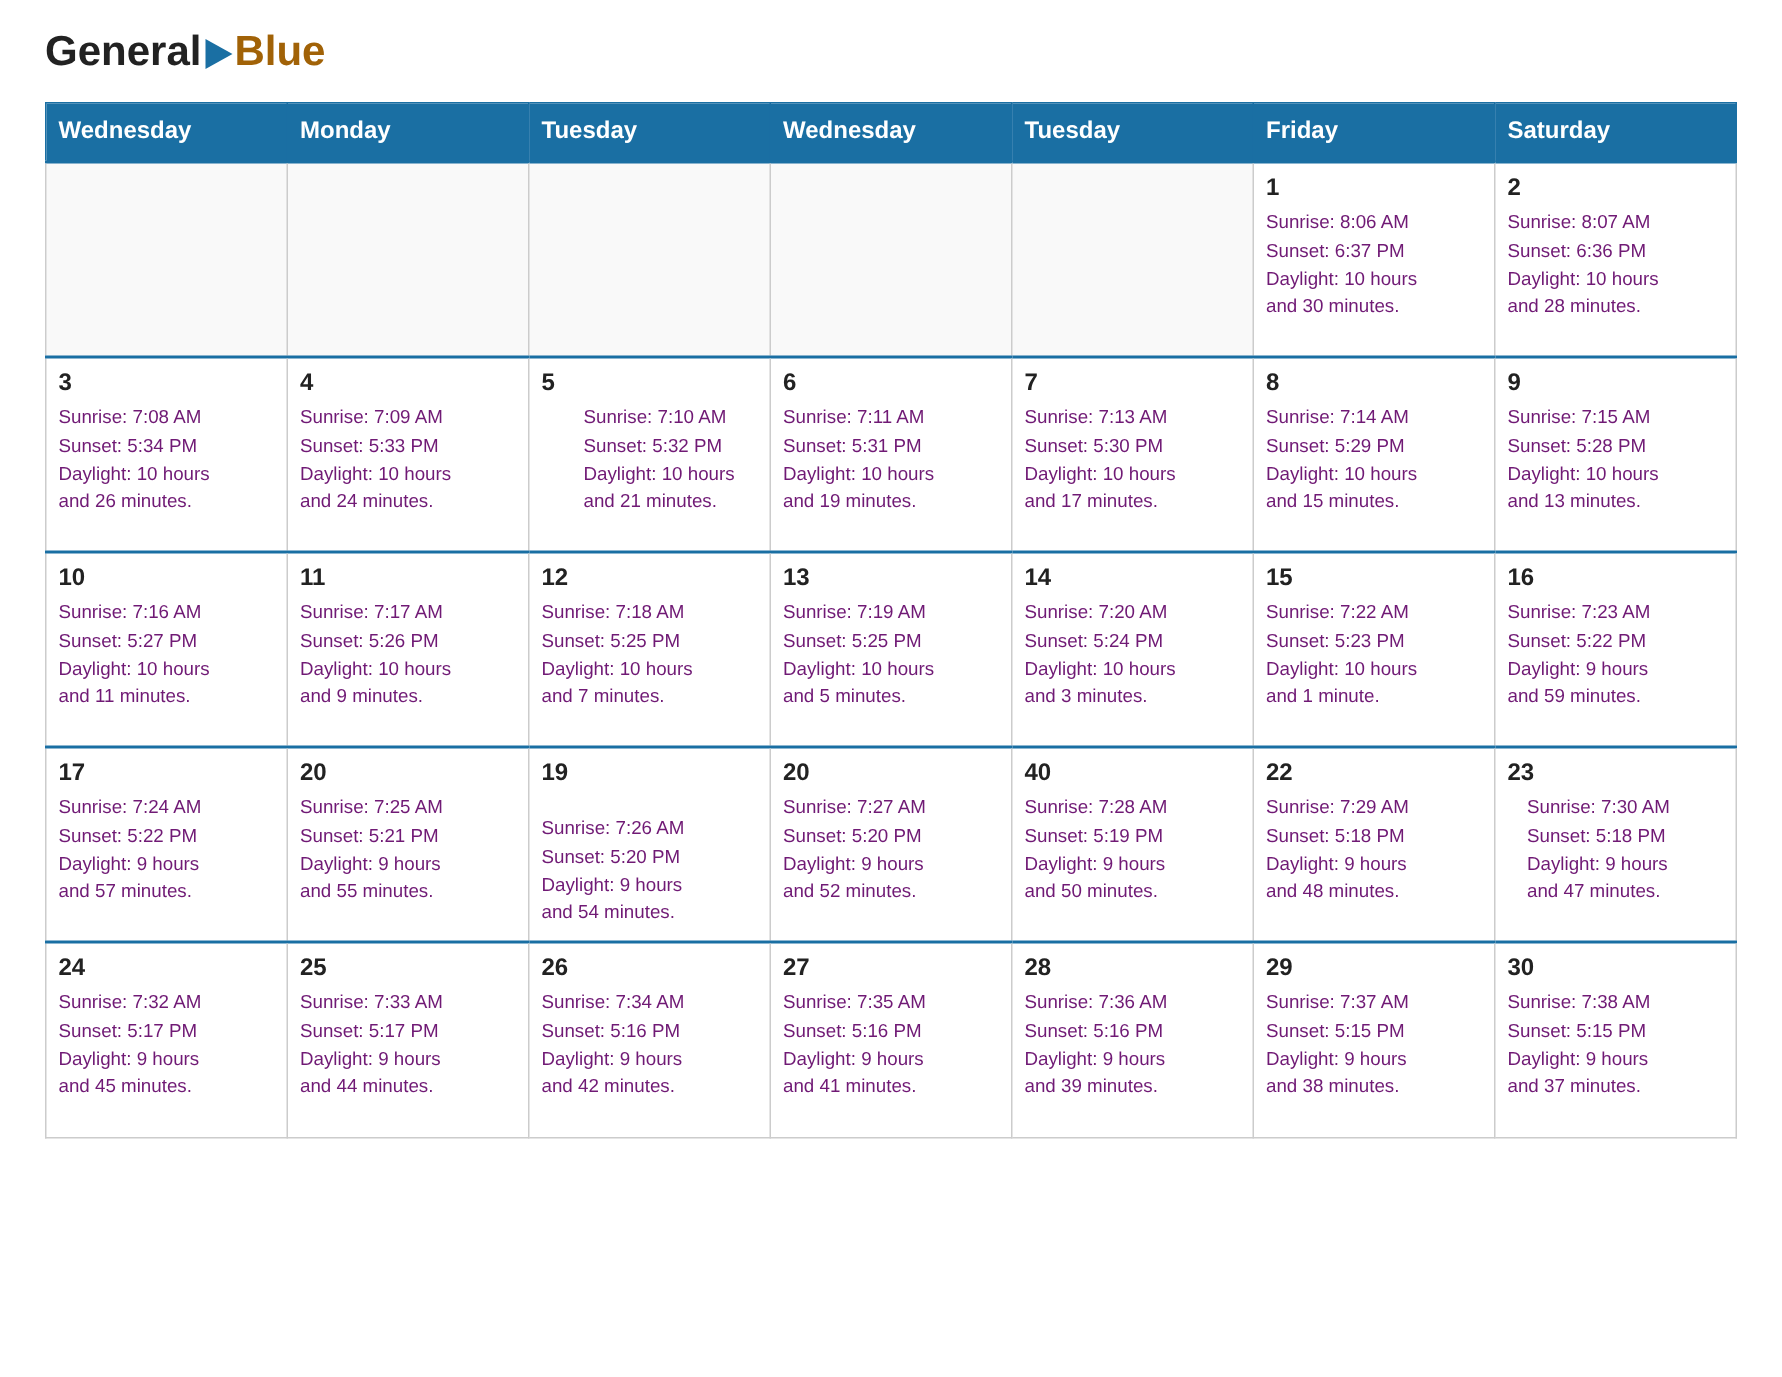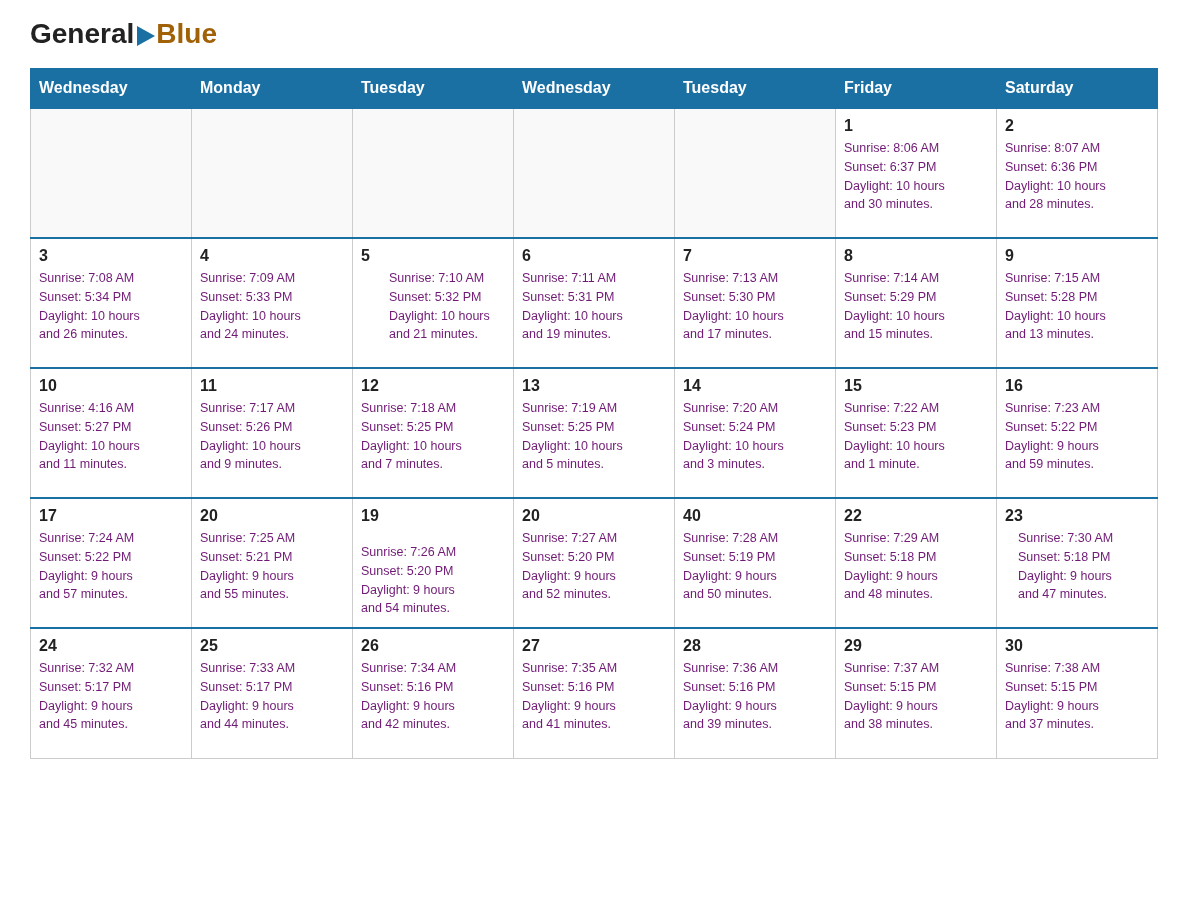--- a/index.html
+++ b/index.html
@@ -192,21 +192,21 @@
           <span class="day-num">9</span>
           <div class="day-info" style="white-space: pre-line;">Sunrise: 7:15 AM
 Sunset: 5:28 PM
 Daylight: 10 hours
 and 13 minutes.</div>
         </td>
       </tr>
       <tr>
         <td>
           <span class="day-num">10</span>
-          <div class="day-info" style="white-space: pre-line;">Sunrise: 4:16 AM
+          <div class="day-info" style="white-space: pre-line;">Sunrise: 7:16 AM
 Sunset: 5:27 PM
 Daylight: 10 hours
 and 11 minutes.</div>
         </td>
         <td>
           <span class="day-num">11</span>
           <div class="day-info" style="white-space: pre-line;">Sunrise: 7:17 AM
 Sunset: 5:26 PM
 Daylight: 10 hours
 and 9 minutes.</div>

